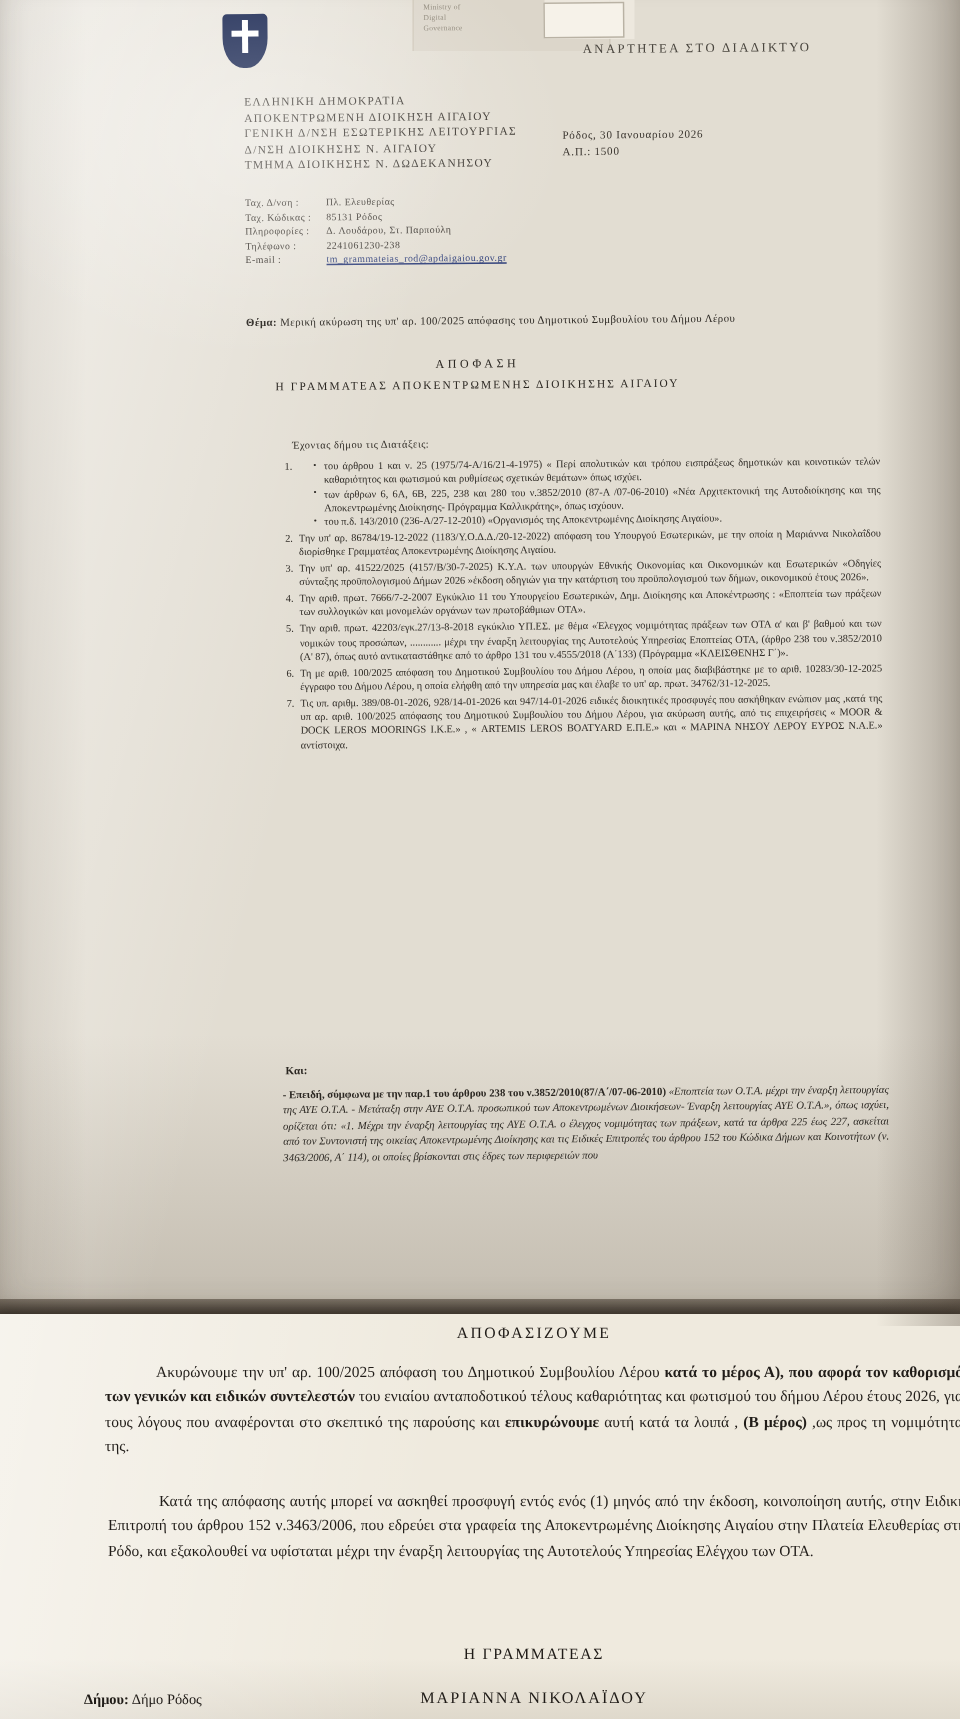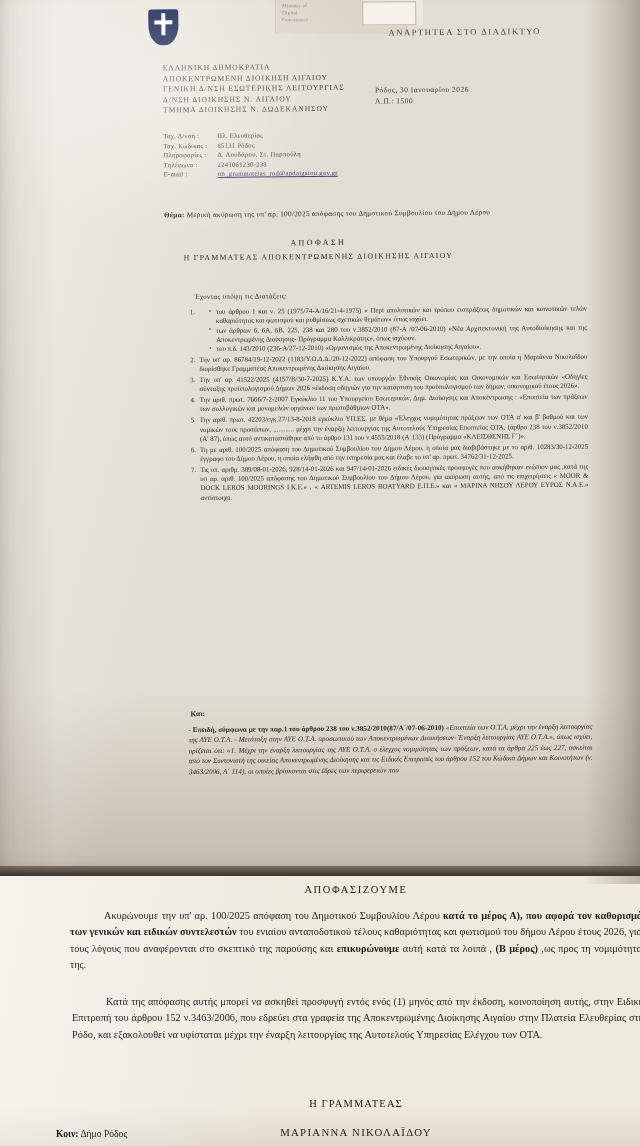--- a/index.html
+++ b/index.html
@@ -361,21 +361,21 @@
     </div>
 
     <div class="subject">
       <b>Θέμα:</b>
       <span>Μερική ακύρωση της υπ' αρ. 100/2025 απόφασης του Δημοτικού Συμβουλίου του Δήμου Λέρου</span>
     </div>
 
     <div class="decision-title">ΑΠΟΦΑΣΗ</div>
     <div class="decision-sub">Η ΓΡΑΜΜΑΤΕΑΣ ΑΠΟΚΕΝΤΡΩΜΕΝΗΣ ΔΙΟΙΚΗΣΗΣ ΑΙΓΑΙΟΥ</div>
 
-    <div class="intro">Έχοντας υπόψη τις Διατάξεις:</div>
+    <div class="intro">Έχοντας δήμου τις Διατάξεις:</div>
 
     <ol class="clauses">
       <li>
         <span class="num">1.</span>
         <ul class="sub">
           <li>του άρθρου 1 και ν. 25 (1975/74-Α/16/21-4-1975) « Περί απολυτικών και τρόπου εισπράξεως δημοτικών και κοινοτικών τελών καθαριότητος και φωτισμού και ρυθμίσεως σχετικών θεμάτων» όπως ισχύει.</li>
           <li>των άρθρων 6, 6Α, 6Β, 225, 238 και 280 του ν.3852/2010 (87-Α /07-06-2010) «Νέα Αρχιτεκτονική της Αυτοδιοίκησης και της Αποκεντρωμένης Διοίκησης- Πρόγραμμα Καλλικράτης», όπως ισχύουν.</li>
           <li>του π.δ. 143/2010 (236-Α/27-12-2010) «Οργανισμός της Αποκεντρωμένης Διοίκησης Αιγαίου».</li>
         </ul>
       </li>
@@ -420,20 +420,20 @@
 
     <div class="p1">
       <span>Ακυρώνουμε την υπ' αρ. 100/2025 απόφαση του Δημοτικού Συμβουλίου Λέρου </span><b>κατά το μέρος Α), που αφορά τον καθορισμό των γενικών και ειδικών συντελεστών</b><span> του ενιαίου ανταποδοτικού τέλους καθαριότητας και φωτισμού του δήμου Λέρου έτους 2026, για τους λόγους που αναφέρονται στο σκεπτικό της παρούσης και </span><b>επικυρώνουμε</b><span> αυτή κατά τα λοιπά , </span><b>(Β μέρος)</b><span> ,ως προς τη νομιμότητα της.</span>
     </div>
 
     <div class="p2">Κατά της απόφασης αυτής μπορεί να ασκηθεί προσφυγή εντός ενός (1) μηνός από την έκδοση, κοινοποίηση αυτής, στην Ειδική Επιτροπή του άρθρου 152 ν.3463/2006, που εδρεύει στα γραφεία της Αποκεντρωμένης Διοίκησης Αιγαίου στην Πλατεία Ελευθερίας στη Ρόδο, και εξακολουθεί να υφίσταται μέχρι την έναρξη λειτουργίας της Αυτοτελούς Υπηρεσίας Ελέγχου των ΟΤΑ.</div>
 
     <div class="sig-title">Η ΓΡΑΜΜΑΤΕΑΣ</div>
     <div class="sig-name">ΜΑΡΙΑΝΝΑ ΝΙΚΟΛΑΪΔΟΥ</div>
     <div class="koin">
-      <b>Κοιν:</b>
+      <b>Δήμου:</b>
       <span>Δήμο Ρόδος</span>
     </div>
   </div>
 
   <div class="glare"></div>
   <div class="shadow-right"></div>
 </div>
 
 </body></html>

